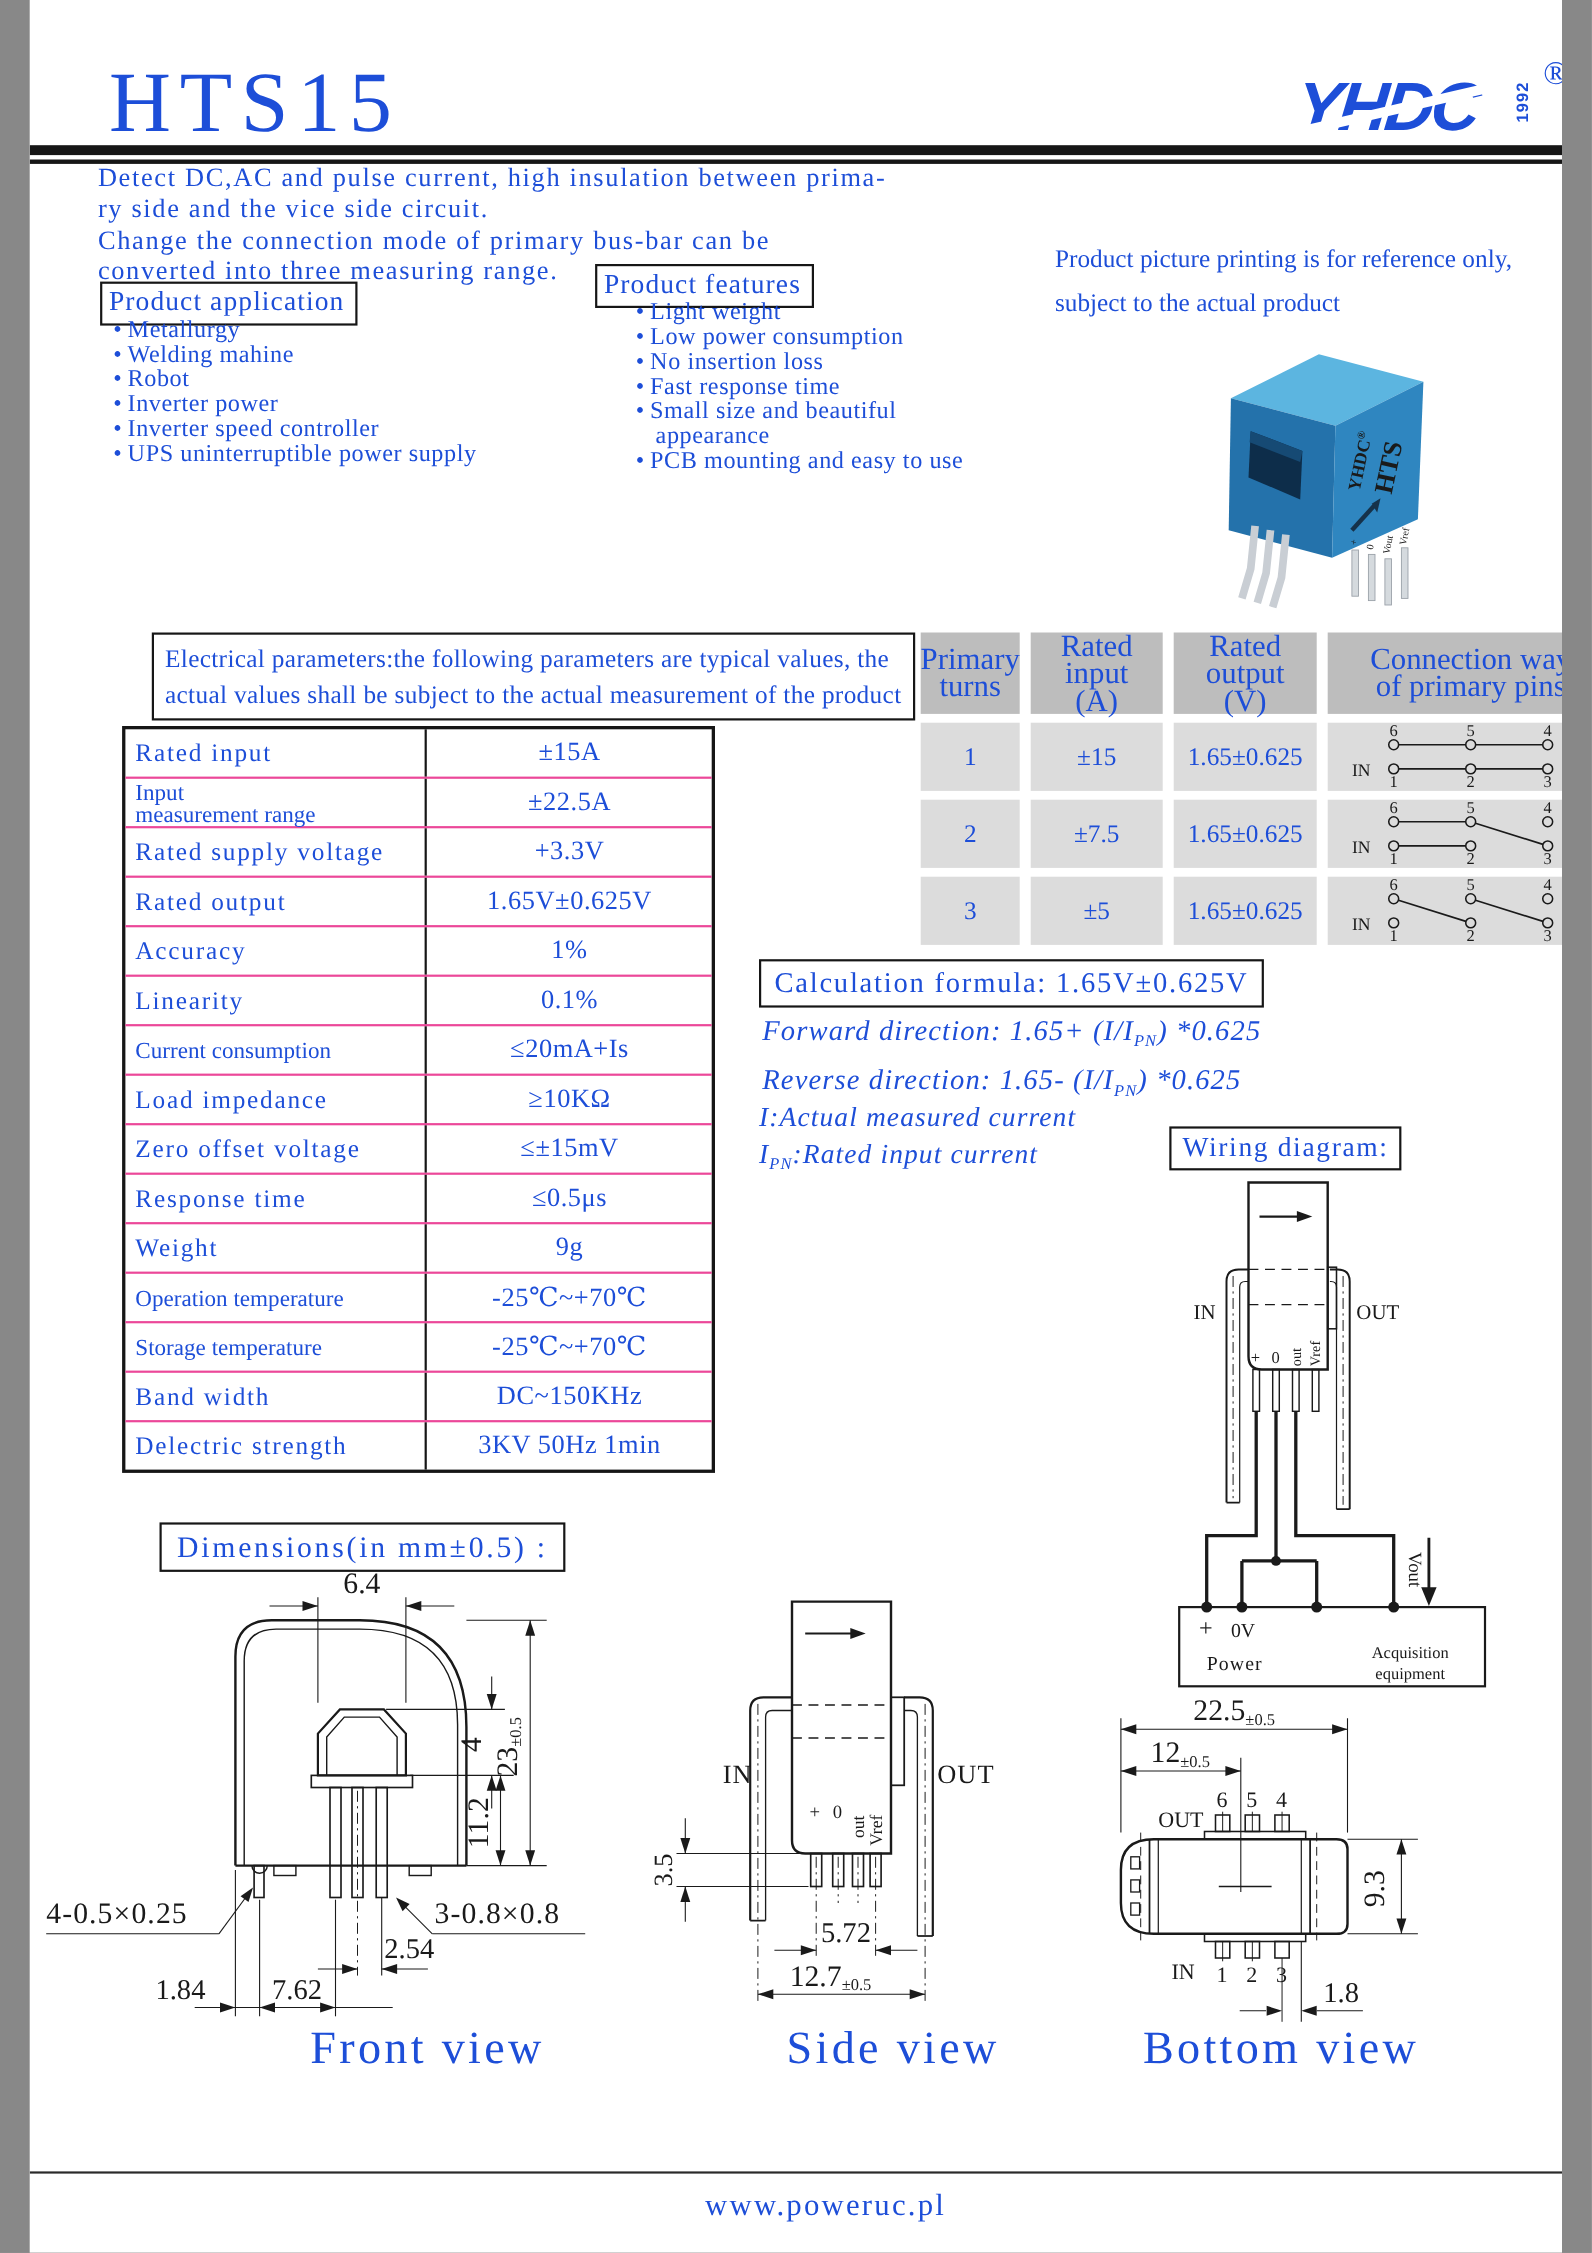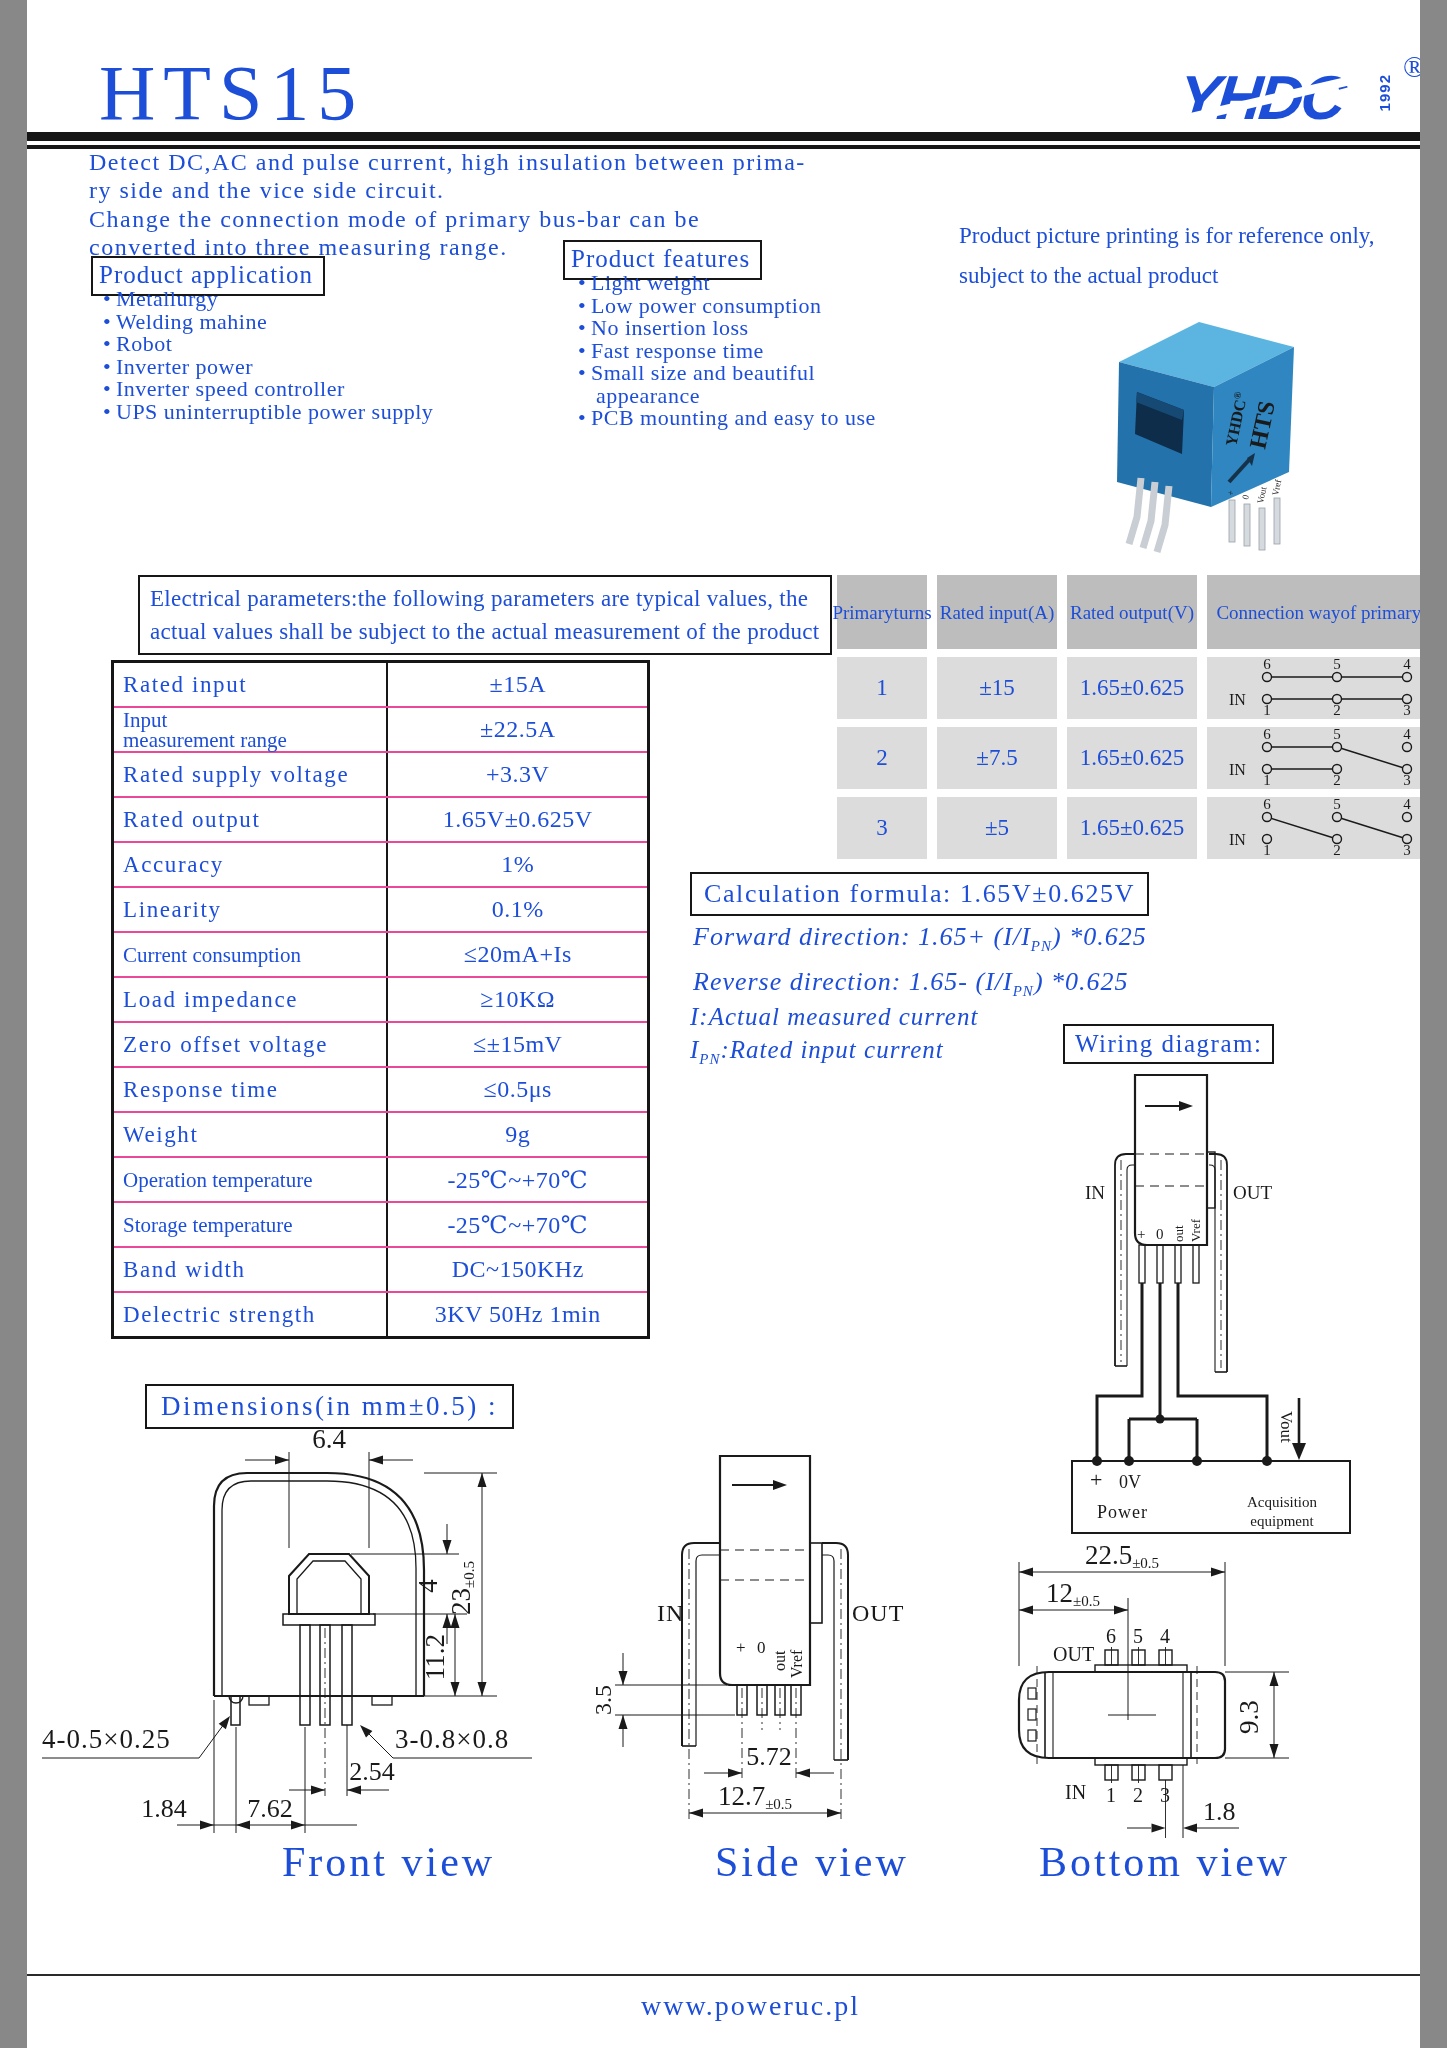--- a/index.html
+++ b/index.html
@@ -20,22 +20,22 @@
   .ptable{left:84px;top:660px;width:533px;border:3px solid #161616;}
   .prow{display:flex;height:43px;border-top:2px solid #ec4899;align-items:stretch;}
   .prow:first-child{border-top:none;}
   .pl{width:51.5%;border-right:2px solid #161616;display:flex;flex-direction:column;justify-content:center;
       padding-left:9px;box-sizing:border-box;font-size:23px;letter-spacing:1.6px;white-space:nowrap;}
   .prow.cond .pl{font-size:21px;letter-spacing:0;}
   .prow.cond .pl span{line-height:20px;}
   .pv{flex:1;display:flex;align-items:center;justify-content:center;font-size:24px;letter-spacing:0.5px;}
   
   .rtable{left:810px;top:575px;display:grid;grid-template-columns:90px 120px 130px 260px;gap:8px 10px;}
-  .rhead{background:#bdbdbd;height:74px;display:flex;flex-direction:row;justify-content:center;align-items:center;
-         font-size:19px;line-height:25px;text-align:center;}
+  .rhead{background:#bdbdbd;height:74px;display:flex;flex-direction:column;justify-content:center;align-items:center;
+         font-size:28px;line-height:25px;text-align:center;}
   .rcell{background:#dcdcdc;height:62px;display:flex;align-items:center;justify-content:center;font-size:23px;}
   .rconn{background:#dcdcdc;height:62px;}
   .formulabox{border:2px solid #161616;font-size:26px;letter-spacing:1.6px;padding:5px 12px;white-space:nowrap;}
   .formline{font-size:26px;letter-spacing:1px;white-space:nowrap;font-style:italic;}
   .formline sub{font-size:15px;}
   .wirebox{border:2px solid #161616;font-size:25px;letter-spacing:1.5px;padding:4px 10px;white-space:nowrap;}
   .dimtitle{border:2px solid #161616;font-size:27px;letter-spacing:2.5px;padding:5px 14px;white-space:nowrap;}
   .caption{font-size:42px;letter-spacing:3px;white-space:nowrap;}
   .footer-line{left:0;top:1974px;width:1447px;height:2px;background:#2a2a2a;}
   .footer-url{left:0;top:1990px;width:1447px;text-align:center;font-size:28px;letter-spacing:2px;}
@@ -80,21 +80,21 @@
   <div class="abs secbox" style="left:64px;top:256px;">Product application</div>
   <div class="abs bullets" style="left:76px;top:288px;">
     <div class="bi">Metallurgy</div>
     <div class="bi">Welding mahine</div>
     <div class="bi">Robot</div>
     <div class="bi">Inverter power</div>
     <div class="bi">Inverter speed controller</div>
     <div class="bi">UPS uninterruptible power supply</div>
   </div>
 
-  <div class="abs secbox" style="left:536px;top:240px;">Product features</div>
+  <div class="abs secbox" style="left:514px;top:240px;">Product features</div>
   <div class="abs bullets" style="left:551px;top:272px;">
     <div class="bi">Light weight</div>
     <div class="bi">Low power consumption</div>
     <div class="bi">No insertion loss</div>
     <div class="bi">Fast response time</div>
     <div class="bi">Small size and beautiful</div>
     <div class="cont">appearance</div>
     <div class="bi">PCB mounting and easy to use</div>
   </div>
 

